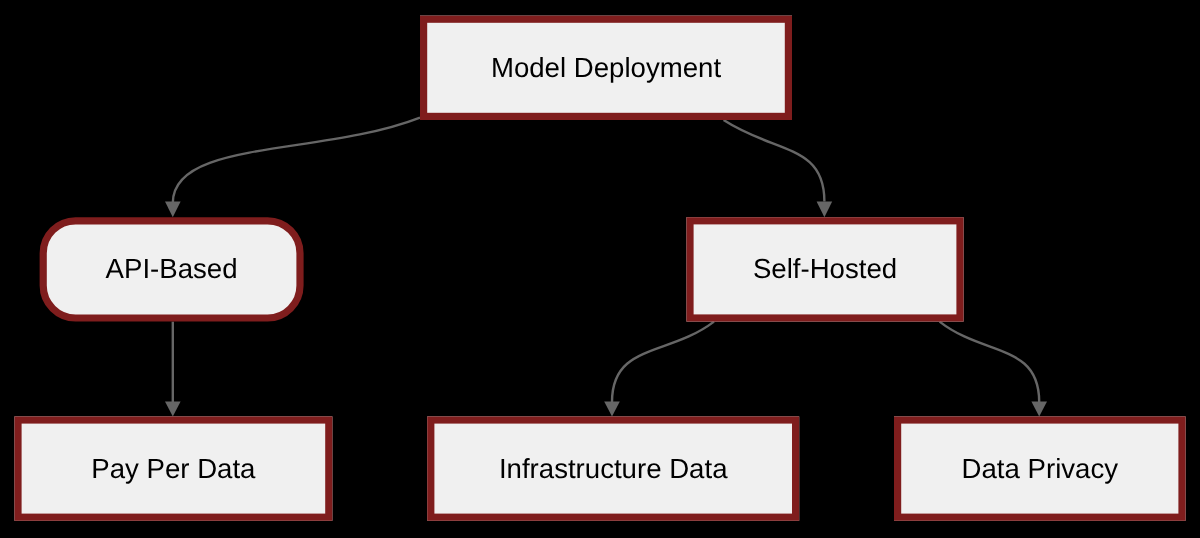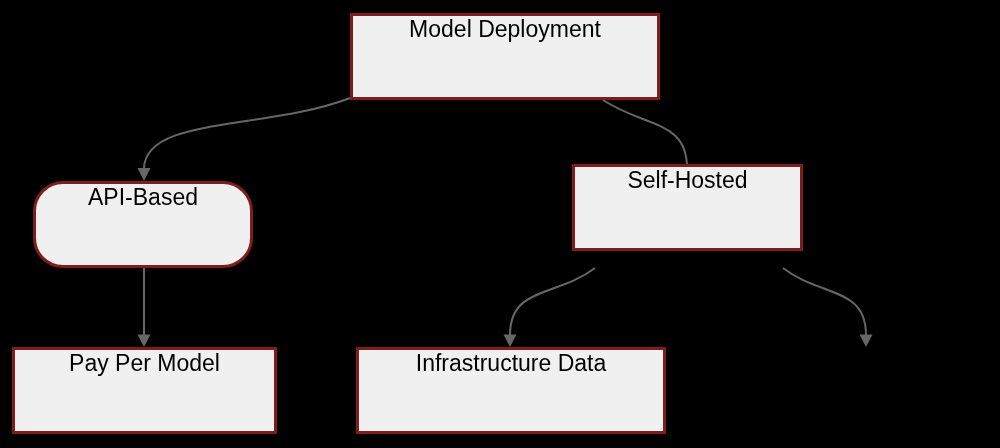--- a/index.html
+++ b/index.html
@@ -29,32 +29,33 @@
     stroke-width: 2;
   }
   .edge-arrowhead {
     fill: #666666;
     stroke: none;
   }
   .node {
     position: absolute;
     box-sizing: border-box;
     background: #f0f0f0;
-    border: 3px solid #7f1d1d;
+    border: 6px solid #7f1d1d;
     display: flex;
+    align-items: center;
     justify-content: center;
     text-align: center;
     font-size: 23px;
     line-height: 1.2;
     color: #000000;
     white-space: nowrap;
   }
   #node-model-deployment    { left: 350px; top: 13px;  width: 310px; height: 87px; }
   #node-api-based           { left: 33px;  top: 181px; width: 220px; height: 87px; border-radius: 30px; }
-  #node-self-hosted         { left: 572px; top: 164px; width: 231px; height: 87px; }
+  #node-self-hosted         { left: 572px; top: 181px; width: 231px; height: 87px; }
   #node-pay-per-token       { left: 12px;  top: 347px; width: 265px; height: 87px; }
   #node-infrastructure-cost { left: 356px; top: 347px; width: 310px; height: 87px; }
   #node-data-privacy        { left: 745px; top: 347px; width: 243px; height: 87px; }
 </style>
 </head>
 <body>
 
 <div class="stage">
 
   <svg class="edges-layer" viewBox="0 0 1000 448" xmlns="http://www.w3.org/2000/svg">
@@ -92,21 +93,24 @@
 
   <div class="node" id="node-api-based">
     <span>API-Based</span>
   </div>
 
   <div class="node" id="node-self-hosted">
     <span>Self-Hosted</span>
   </div>
 
   <div class="node" id="node-pay-per-token">
-    <span>Pay Per Model</span>
+    <span>Pay Per Data</span>
   </div>
 
   <div class="node" id="node-infrastructure-cost">
     <span>Infrastructure Data</span>
   </div>
 
+  <div class="node" id="node-data-privacy">
+    <span>Data Privacy</span>
+  </div>
 
 </div>
 
 </body></html>

